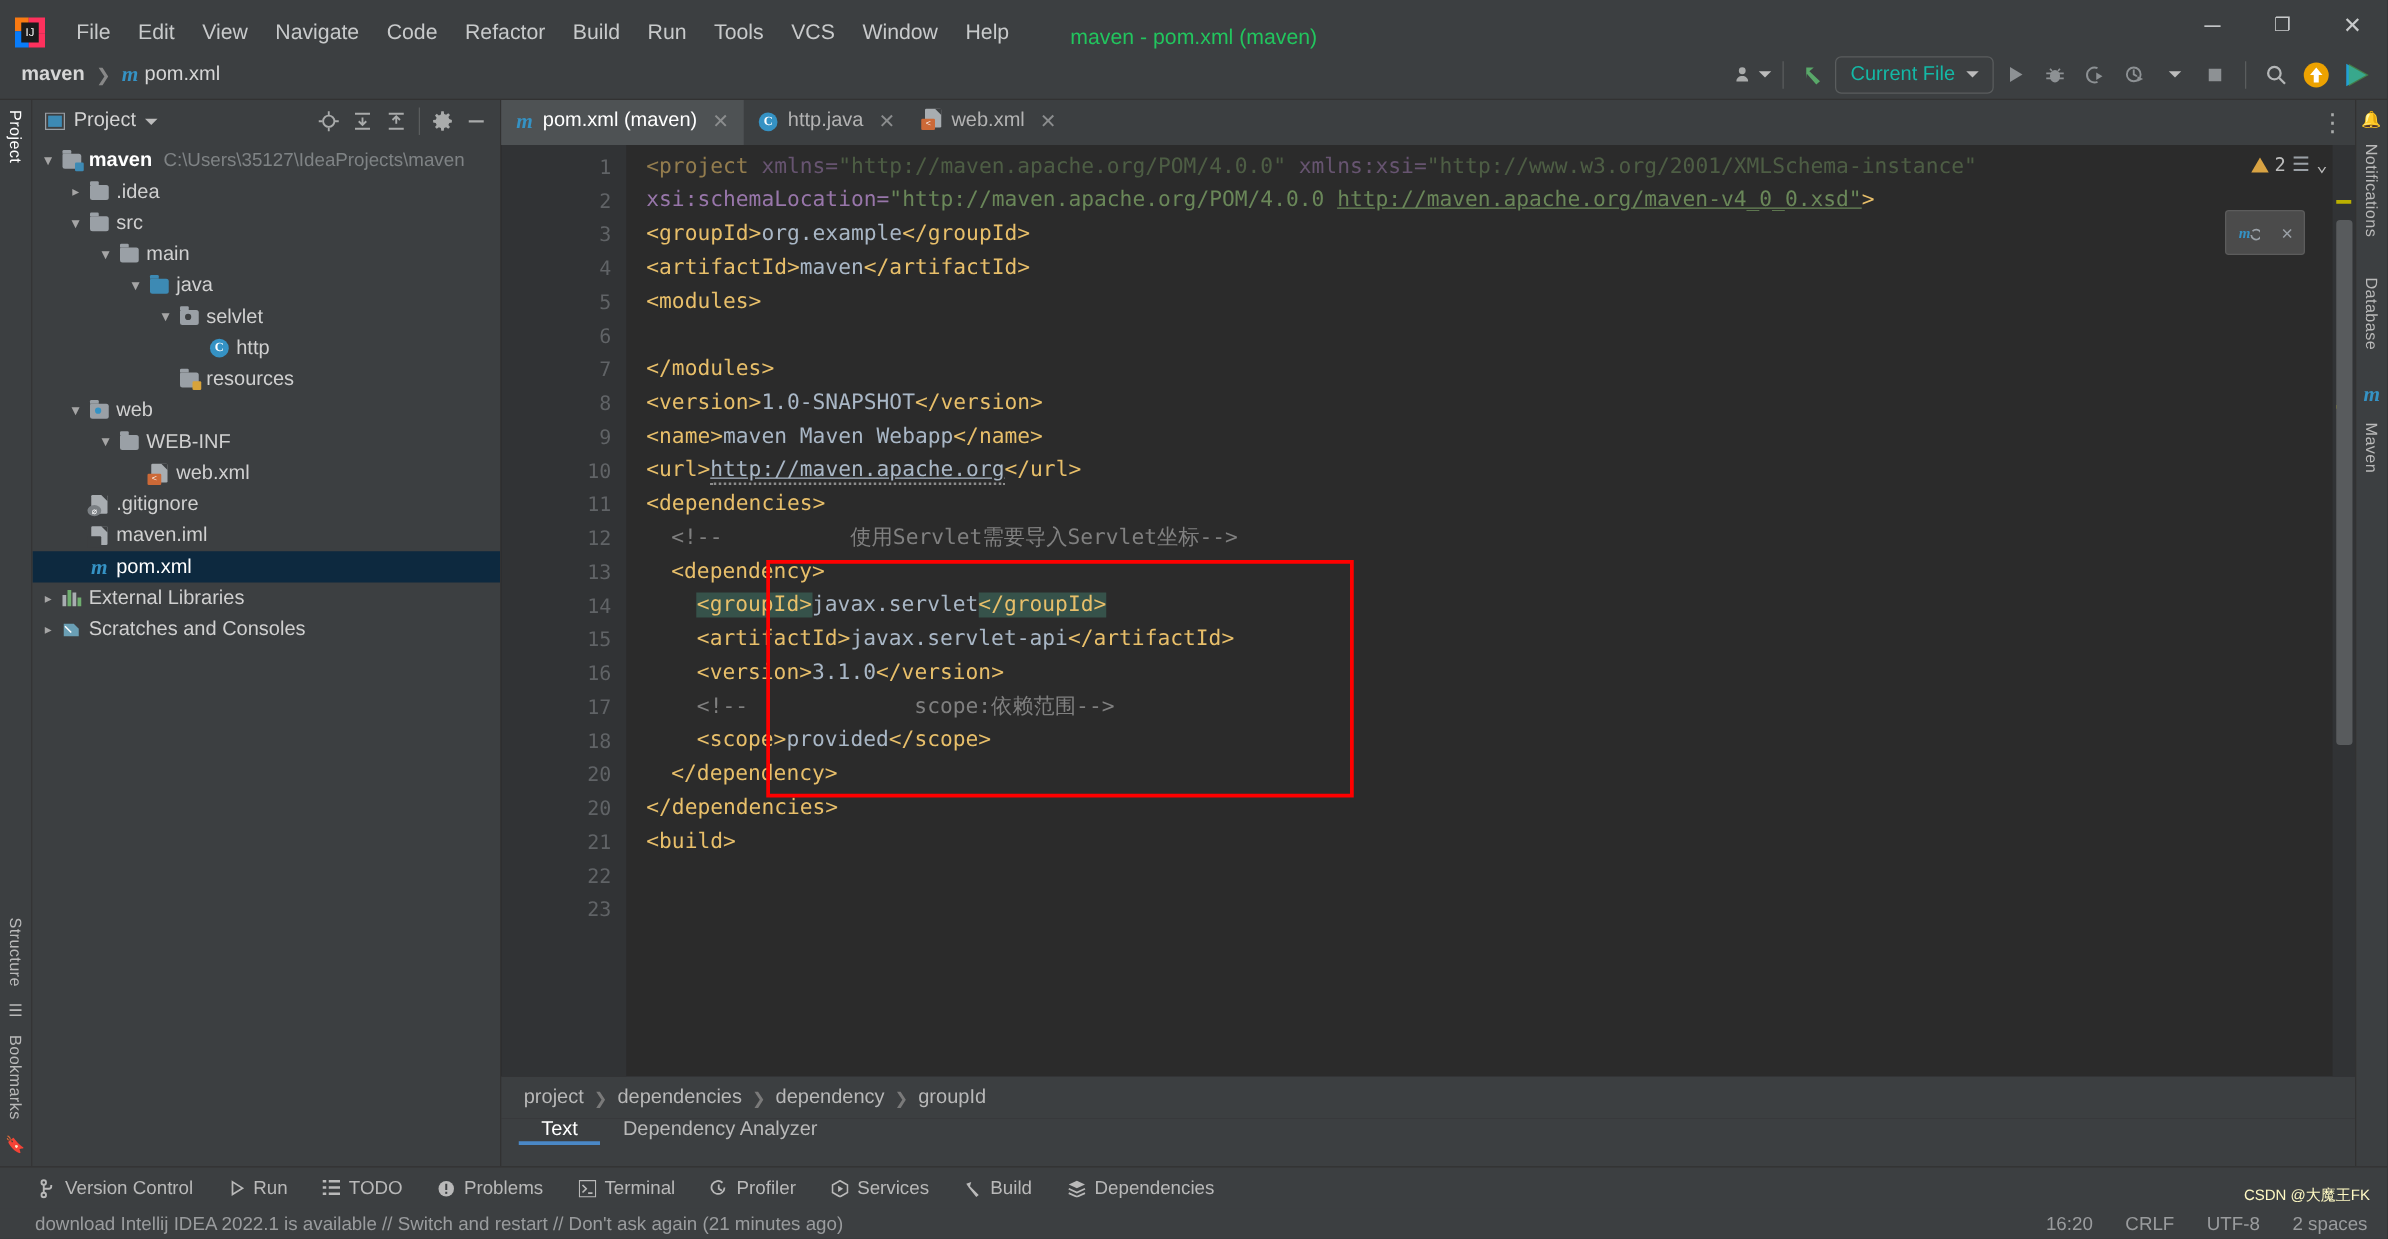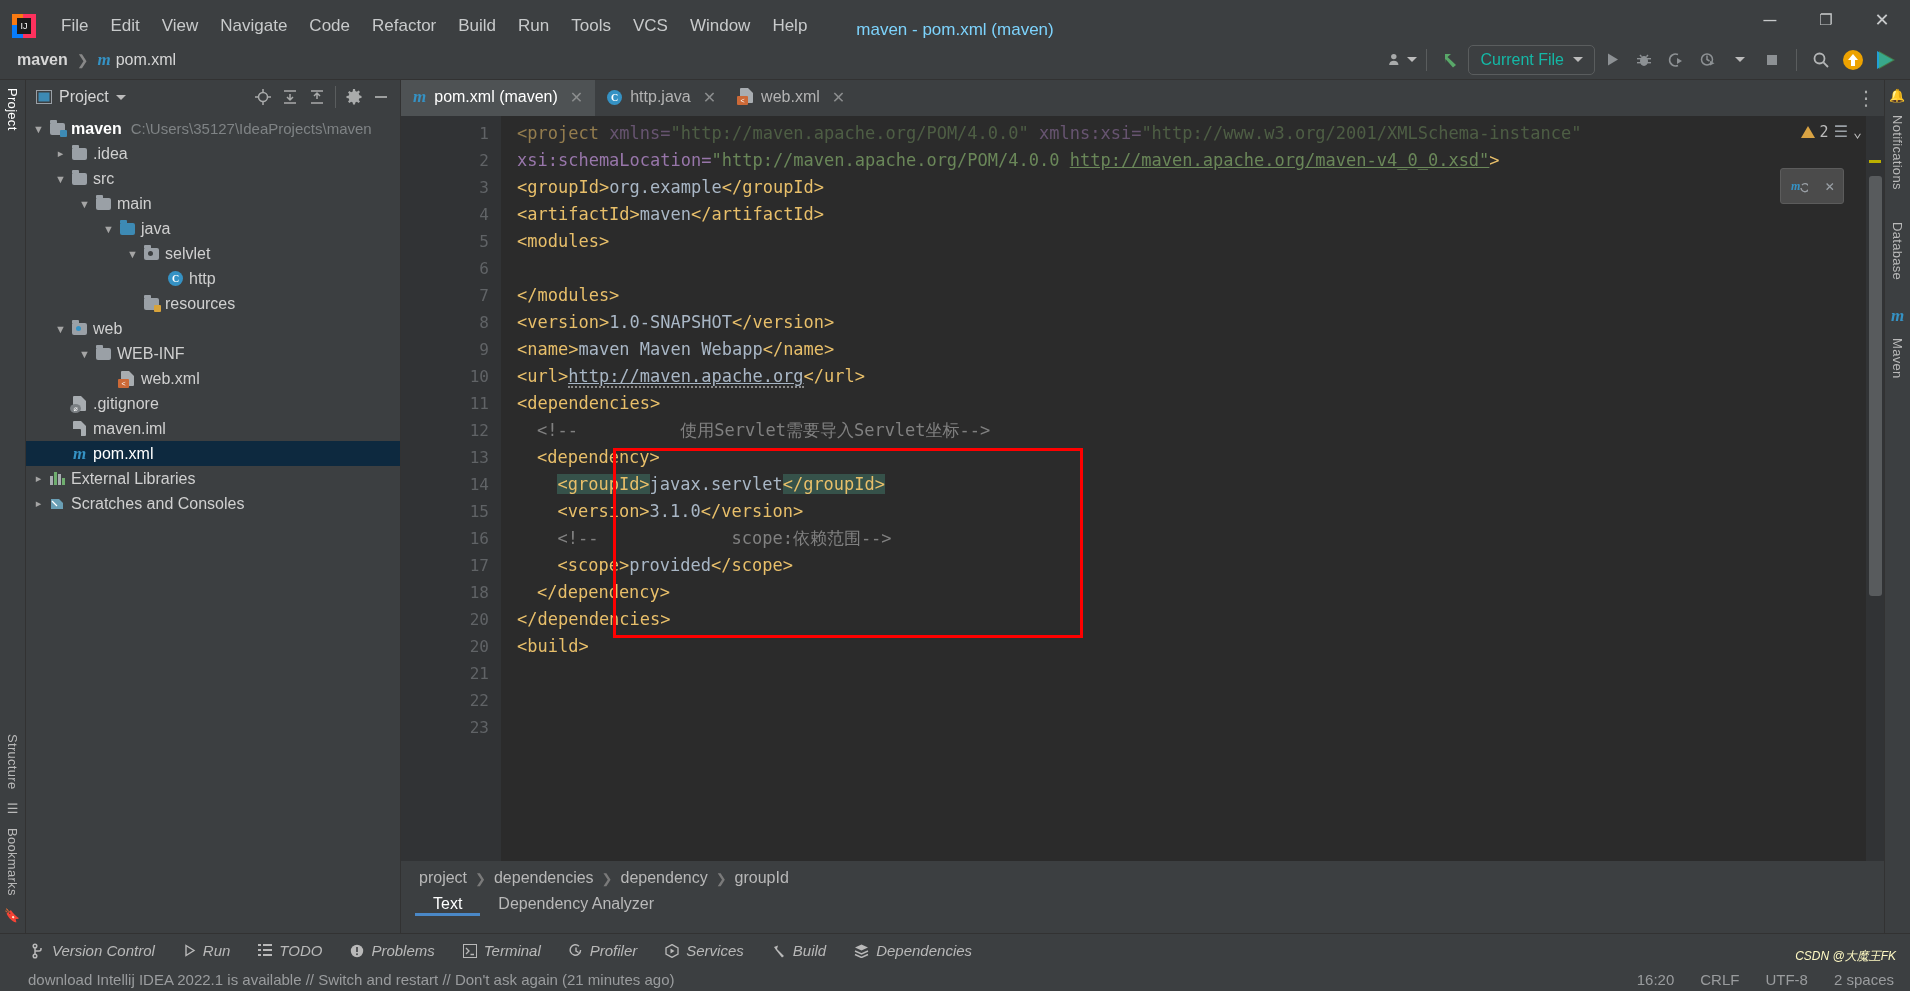--- a/index.html
+++ b/index.html
@@ -11,21 +11,21 @@
     color:#bbbbbb;
     -webkit-font-smoothing:antialiased;
   }
   .app { position:relative; width:1910px; height:991px; display:flex; flex-direction:column; background:#3c3f41; }
 
   
   .titlebar { height:40px; background:#3c3f41; display:flex; align-items:flex-end; flex:0 0 40px; position:relative; }
   .ij-logo { width:28px; height:28px; margin-left:10px; margin-right:12px; flex:0 0 28px; position:relative; }
   .menu { display:flex; align-items:center; gap:0px; }
   .menu-item { padding:4px 11px; font-size:17px; color:#c8cacb; cursor:default; white-space:nowrap; }
-  .win-title { position:absolute; left:0; right:0; text-align:center; font-size:17px; color:#7dd3fc; pointer-events:none; }
+  .win-title { position:absolute; left:0; right:0; text-align:center; font-size:17px; color:#22c55e; pointer-events:none; }
   .win-buttons { margin-left:auto; display:flex; align-items:center; height:40px; z-index:2; }
   .win-btn { width:56px; height:40px; display:flex; align-items:center; justify-content:center; color:#c8cacb; font-size:18px; }
 
   
   .navbar { height:40px; background:#3c3f41; display:flex; align-items:center; flex:0 0 40px; border-bottom:1px solid #323232; position:relative; }
   .nav-crumbs { display:flex; align-items:center; margin-left:14px; gap:4px; font-size:16px; }
   .crumb { color:#d6d6d6; display:flex; align-items:center; gap:5px; padding:2px 3px; }
   .crumb.bold { font-weight:bold; }
   .crumb-sep { color:#888; font-size:14px; margin:0 2px; }
   .m-icon { color:#3592c4; font-weight:bold; font-style:italic; font-size:17px; font-family:"Liberation Serif", serif; }
@@ -115,21 +115,21 @@
   
   .editor-crumbs { height:34px; background:#3c3f41; display:flex; align-items:center; padding-left:18px; gap:8px; font-size:16px; flex:0 0 34px; color:#b8b8b8; }
   .editor-crumbs .sep { color:#7a7a7a; font-size:13px; }
 
   
   .etabs { height:38px; background:#3c3f41; display:flex; align-items:flex-start; flex:0 0 38px; padding-left:14px; }
   .etab { display:flex; align-items:center; padding:0 18px; font-size:16px; color:#b9b9b9; border-bottom:3px solid transparent; }
   .etab.active { color:#ffffff; border-bottom-color:#4a88c7; }
 
   
-  .statusbar { height:34px; background:#3c3f41; border-top:1px solid #323232; display:flex; align-items:center; padding:0 10px 0 28px; flex:0 0 34px; gap:22px; font-size:15px; color:#b9b9b9; position:relative;font-style:italic; }
+  .statusbar { height:34px; background:#3c3f41; border-top:1px solid #323232; display:flex; align-items:center; padding:0 10px 0 28px; flex:0 0 34px; gap:22px; font-size:15px; color:#b9b9b9; position:relative; }
   .sb-item { display:flex; align-items:center; gap:7px; padding:2px 3px; }
   .watermark { position:absolute; right:14px; bottom:2px; font-size:12px; color:#fef9c3; }
   .bottombar { height:24px; background:#3c3f41; display:flex; align-items:center; padding-left:28px; font-size:15px; color:#9a9c9e; flex:0 0 24px; gap:18px; }
   .bb-right { margin-left:auto; display:flex; gap:26px; padding-right:16px; }
 
   svg { display:block; }
 </style>
 </head>
 <body>
 
@@ -522,20 +522,21 @@
           <div class="cl"><span class="tag">&lt;modules&gt;</span></div>
           <div class="cl">&nbsp;</div>
           <div class="cl"><span class="tag">&lt;/modules&gt;</span></div>
           <div class="cl"><span class="tag">&lt;version&gt;</span><span class="txt">1.0-SNAPSHOT</span><span class="tag">&lt;/version&gt;</span></div>
           <div class="cl"><span class="tag">&lt;name&gt;</span><span class="txt">maven Maven Webapp</span><span class="tag">&lt;/name&gt;</span></div>
           <div class="cl"><span class="tag">&lt;url&gt;</span><span class="lnk2 wavy">http://maven.apache.org</span><span class="tag">&lt;/url&gt;</span></div>
           <div class="cl"><span class="tag">&lt;dependencies&gt;</span></div>
           <div class="cl" style="padding-left:36px"><span class="cmt">&lt;!--          使用Servlet需要导入Servlet坐标--&gt;</span></div>
           <div class="cl" style="padding-left:36px"><span class="tag">&lt;dependency&gt;</span></div>
           <div class="cl" style="padding-left:36px">&nbsp;&nbsp;<span class="tag hl">&lt;groupId&gt;</span><span class="txt">javax.servlet</span><span class="tag hl">&lt;/groupId&gt;</span></div>
+          <div class="cl" style="padding-left:36px">&nbsp;&nbsp;<span class="tag">&lt;artifactId&gt;</span><span class="txt">javax.servlet-api</span><span class="tag">&lt;/artifactId&gt;</span></div>
           <div class="cl" style="padding-left:36px">&nbsp;&nbsp;<span class="tag">&lt;version&gt;</span><span class="txt">3.1.0</span><span class="tag">&lt;/version&gt;</span></div>
           <div class="cl" style="padding-left:36px">&nbsp;&nbsp;<span class="cmt">&lt;!--             scope:依赖范围--&gt;</span></div>
           <div class="cl" style="padding-left:36px">&nbsp;&nbsp;<span class="tag">&lt;scope&gt;</span><span class="txt">provided</span><span class="tag">&lt;/scope&gt;</span></div>
           <div class="cl" style="padding-left:36px"><span class="tag">&lt;/dependency&gt;</span></div>
           <div class="cl"><span class="tag">&lt;/dependencies&gt;</span></div>
           <div class="cl"><span class="tag">&lt;build&gt;</span></div>
 
           <div class="redbox" style="left:112px; top:332px; width:470px; height:190px;"></div>
 
           <div class="floatbox">

